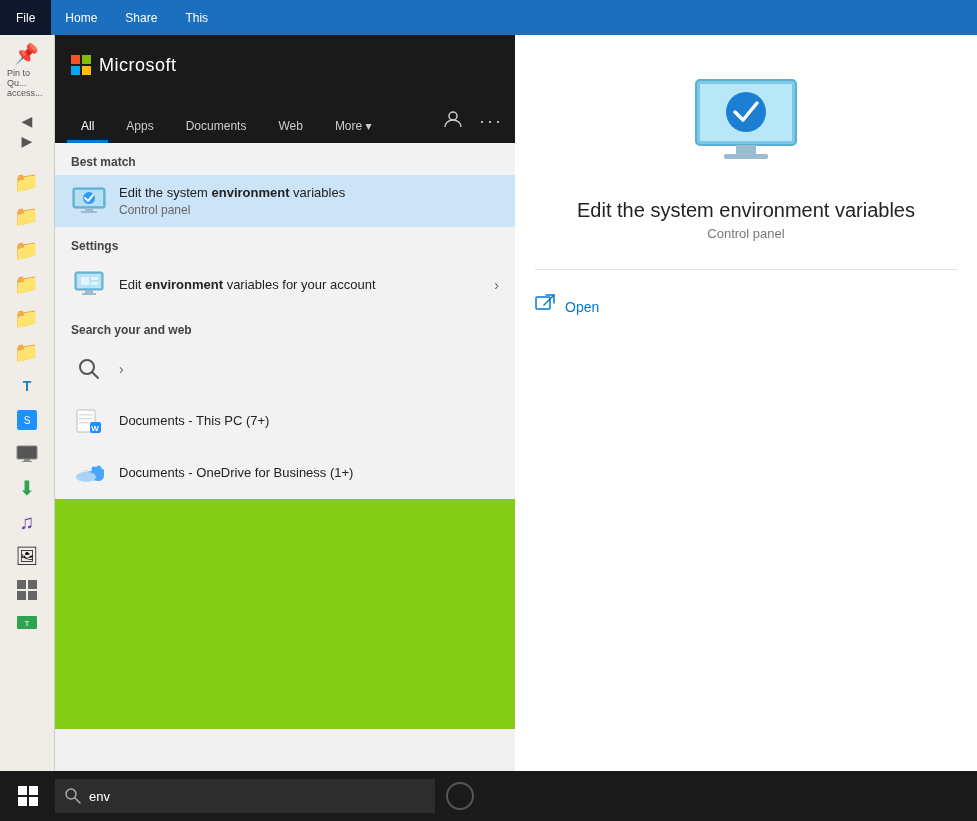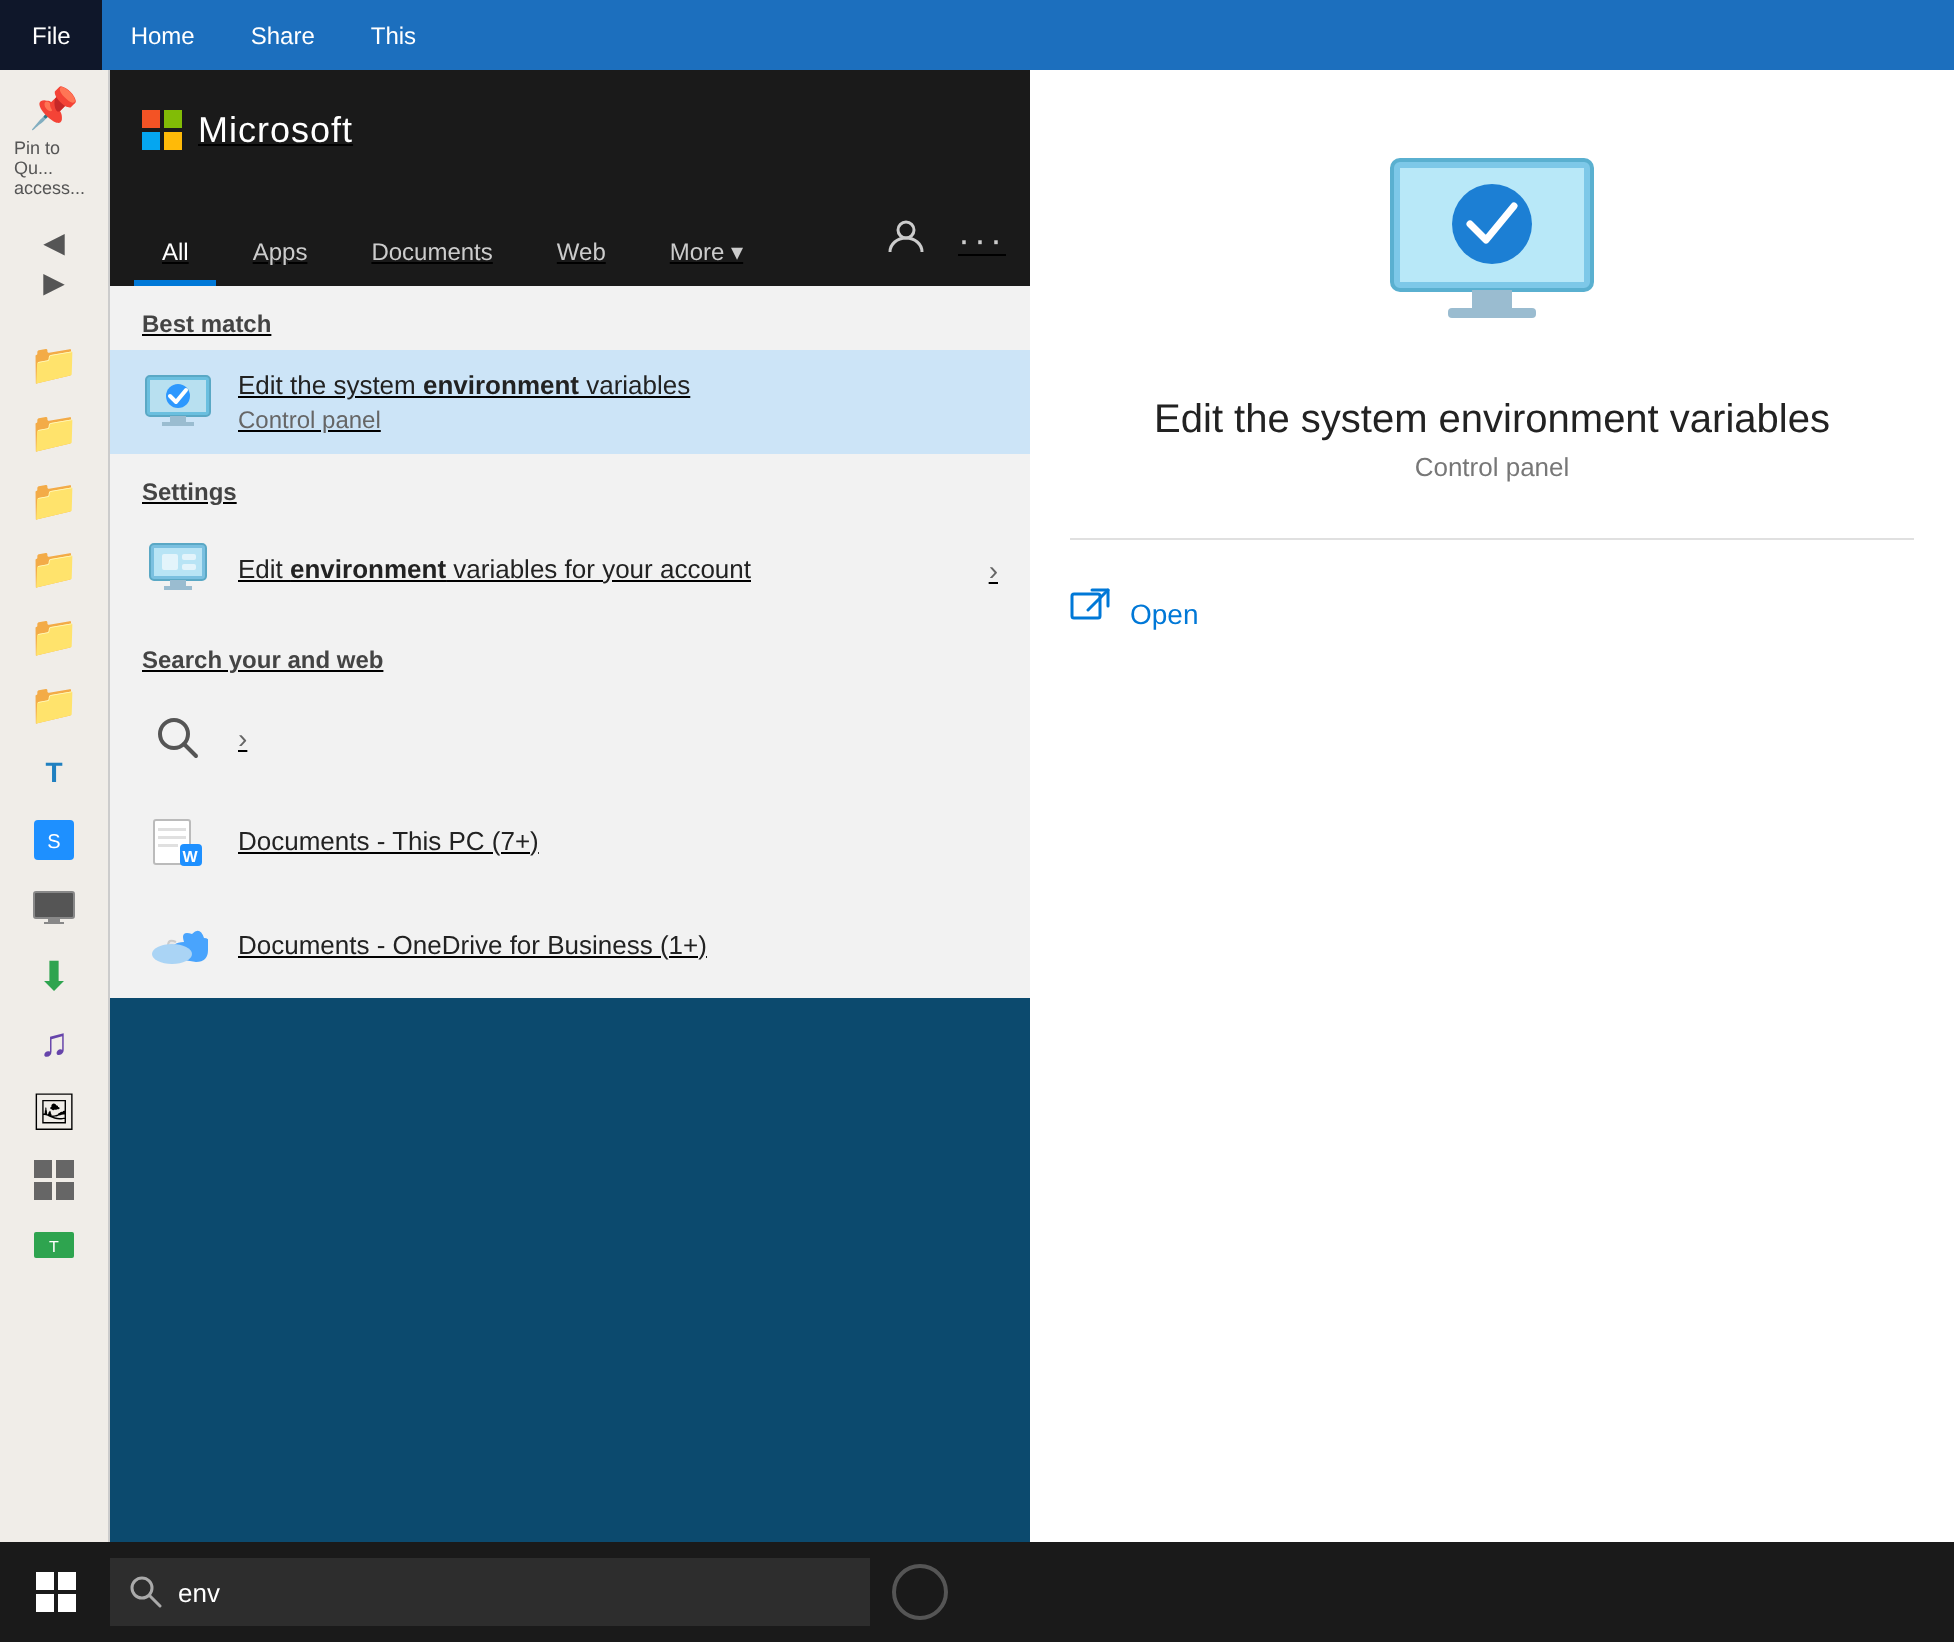--- a/index.html
+++ b/index.html
@@ -78,24 +78,23 @@
       color: #555;
       gap: 2px;
     }
 
     
     .search-overlay {
       position: absolute;
       top: 35px;
       left: 55px;
       width: 460px;
-      height: 786px;
-      background: #0c4a6e;
+      height: 694px;
+      background: #84cc16;
       z-index: 10;
-      text-decoration: underline;
     }
 
     
     .ms-bar {
       background: #1a1a1a;
       height: 60px;
       display: flex;
       align-items: center;
       padding: 0 16px;
     }

